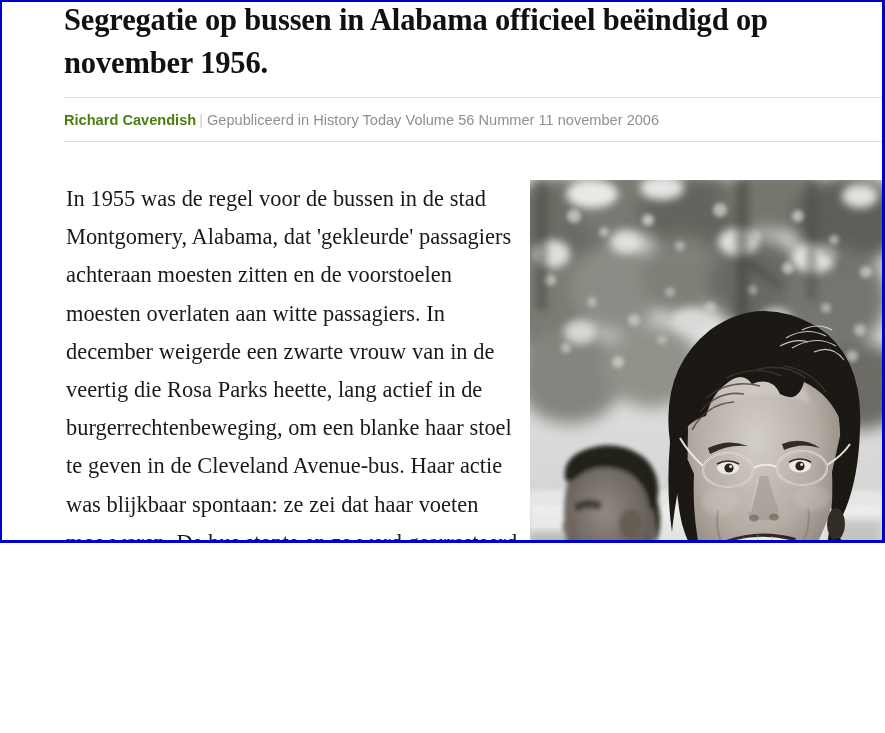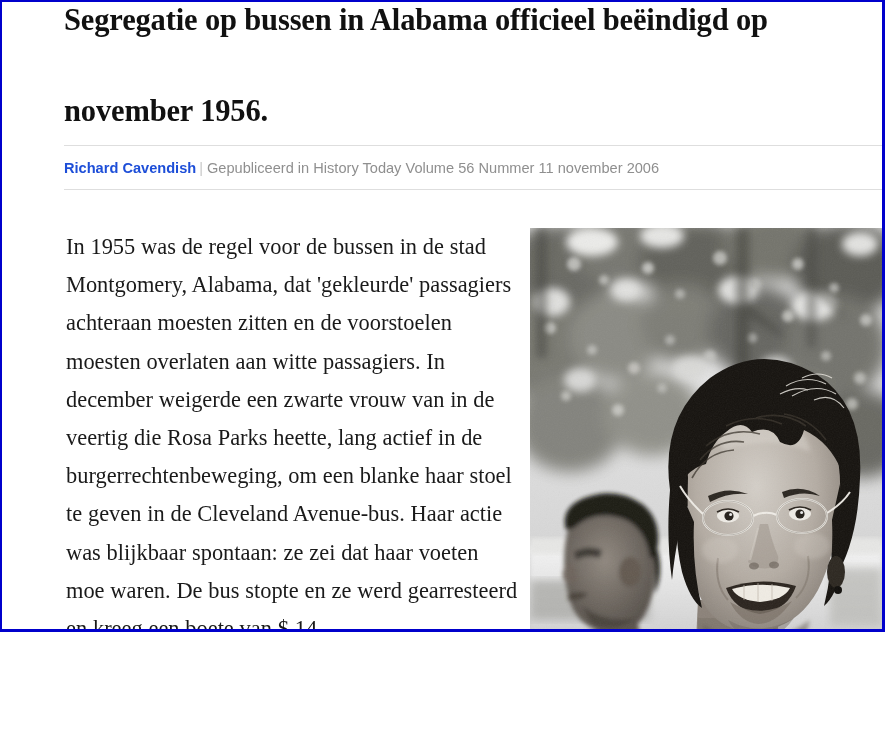--- a/index.html
+++ b/index.html
@@ -7,21 +7,21 @@
   html, body {
     width: 885px;
     height: 733px;
     overflow: hidden;
     background: #ffffff;
   }
 
   #viewport {
     position: relative;
     width: 885px;
-    height: 632px;
+    height: 543px;
     background: #ffffff;
     border-left: 2px solid #0000cc;
     border-right: 3px solid #0000cc;
     border-bottom: 3px solid #0000cc;
     border-top: 2px solid #0000cc;
     overflow: hidden;
   }
 
   #page {
     position: absolute;
@@ -41,40 +41,40 @@
   .article-title {
     font-family: "Liberation Serif", "DejaVu Serif", serif;
     font-weight: bold;
     font-size: 30.5px;
     line-height: 43px;
     color: #111111;
     letter-spacing: -0.15px;
     white-space: nowrap;
     margin-top: 1px;
   }
-  .article-title .tline2 { display: block; margin-top: 48px; }
+  .article-title .tline2 { display: block; }
 
   .byline-wrap {
     margin-top: 12px;
     width: 820px;
     border-top: 1px solid #dedede;
     border-bottom: 1px solid #dedede;
     padding: 13px 0 12px 0;
   }
 
   .byline {
     font-family: "Liberation Sans", "DejaVu Sans", sans-serif;
     font-size: 14.6px;
     line-height: 18px;
     color: #8a8a8a;
     white-space: nowrap;
   }
   .byline .author {
     font-weight: bold;
-    color: #1d4ed8;
+    color: #4d7c0f;
   }
   .byline .sep {
     color: #c8c8c8;
     padding: 0 4px 0 3px;
     font-weight: normal;
   }
   .byline .pubinfo { color: #8f8f8f; text-align: right; }
 
   
   .article-body {

